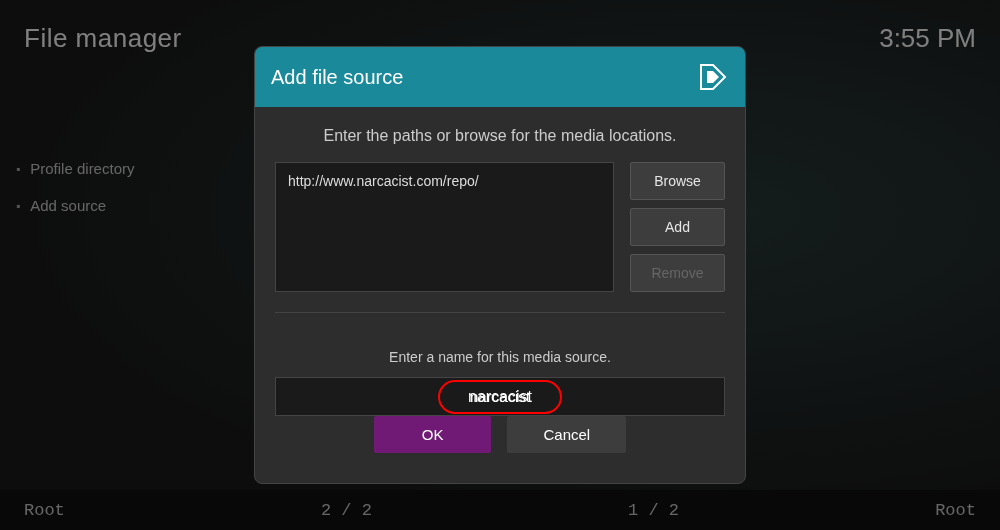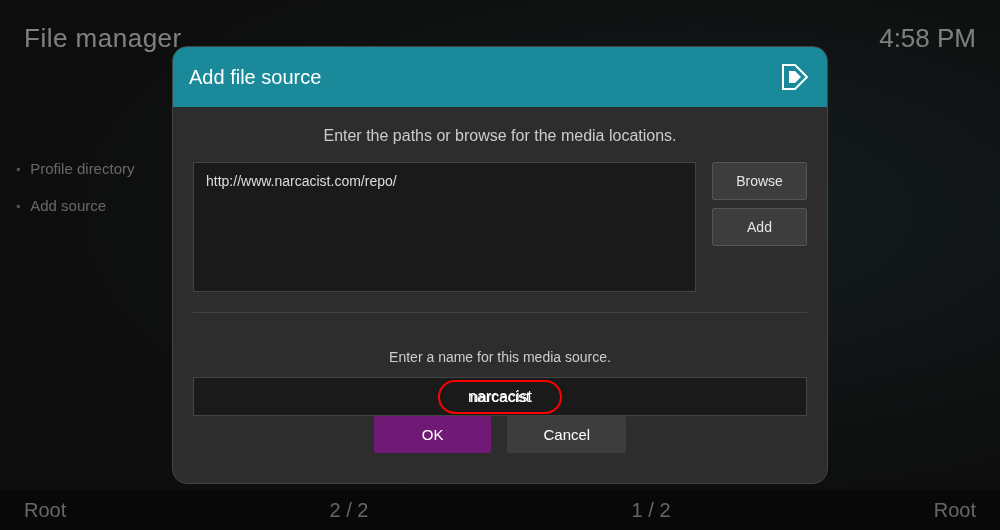--- a/index.html
+++ b/index.html
@@ -79,41 +79,42 @@
       height: 40px;
       display: flex;
       align-items: center;
       justify-content: space-between;
       padding: 0 24px;
       background: #111;
       z-index: 1;
     }
 
     .footer-text {
-      font-size: 20px;
+      font-size: 17px;
       color: #ccc;
+      font-family: Liberation Mono, monospace;
     }
 
     
     .modal-overlay {
       position: absolute;
       top: 0; left: 0; right: 0; bottom: 0;
       background: rgba(0,0,0,0.5);
       z-index: 10;
       display: flex;
       align-items: center;
       justify-content: center;
     }
 
     
     .modal {
-      width: 656px;
+      width: 492px;
       background: #2d2d2d;
       border: 1px solid #444;
-      border-radius: 15px;
+      border-radius: 8px;
       overflow: hidden;
     }
 
     .modal-header {
       background: #1a8a9a;
       padding: 14px 16px;
       display: flex;
       align-items: center;
       justify-content: space-between;
     }
@@ -251,21 +252,21 @@
       height: 32px;
     }
   </style>
 </head>
 <body>
 
 <div class="bg"></div>
 
 <div class="header">
   <span class="header-title">File manager</span>
-  <span class="header-time">4:58 PM</span>
+  <span class="header-time">3:55 PM</span>
 </div>
 
 <div class="sidebar">
   <div class="sidebar-item">
     <span class="sidebar-icon">▪</span>
     <span>Profile directory</span>
   </div>
   <div class="sidebar-item">
     <span class="sidebar-icon">▪</span>
     <span>Add source</span>
@@ -293,20 +294,21 @@
     <div class="modal-body">
       <p class="modal-subtitle">Enter the paths or browse for the media locations.</p>
 
       <div class="source-area">
         <div class="source-list">
           <span>http://www.narcacist.com/repo/</span>
         </div>
         <div class="source-buttons">
           <button class="btn-side">Browse</button>
           <button class="btn-side">Add</button>
+          <button class="btn-side disabled">Remove</button>
         </div>
       </div>
 
       <div class="name-section">
         <p class="name-label">Enter a name for this media source.</p>
         <div class="name-input-container">
           <input class="name-input" type="text" value="narcacist" style="">
           <div class="name-input-highlight">
             <span>narcacist</span>
           </div>

